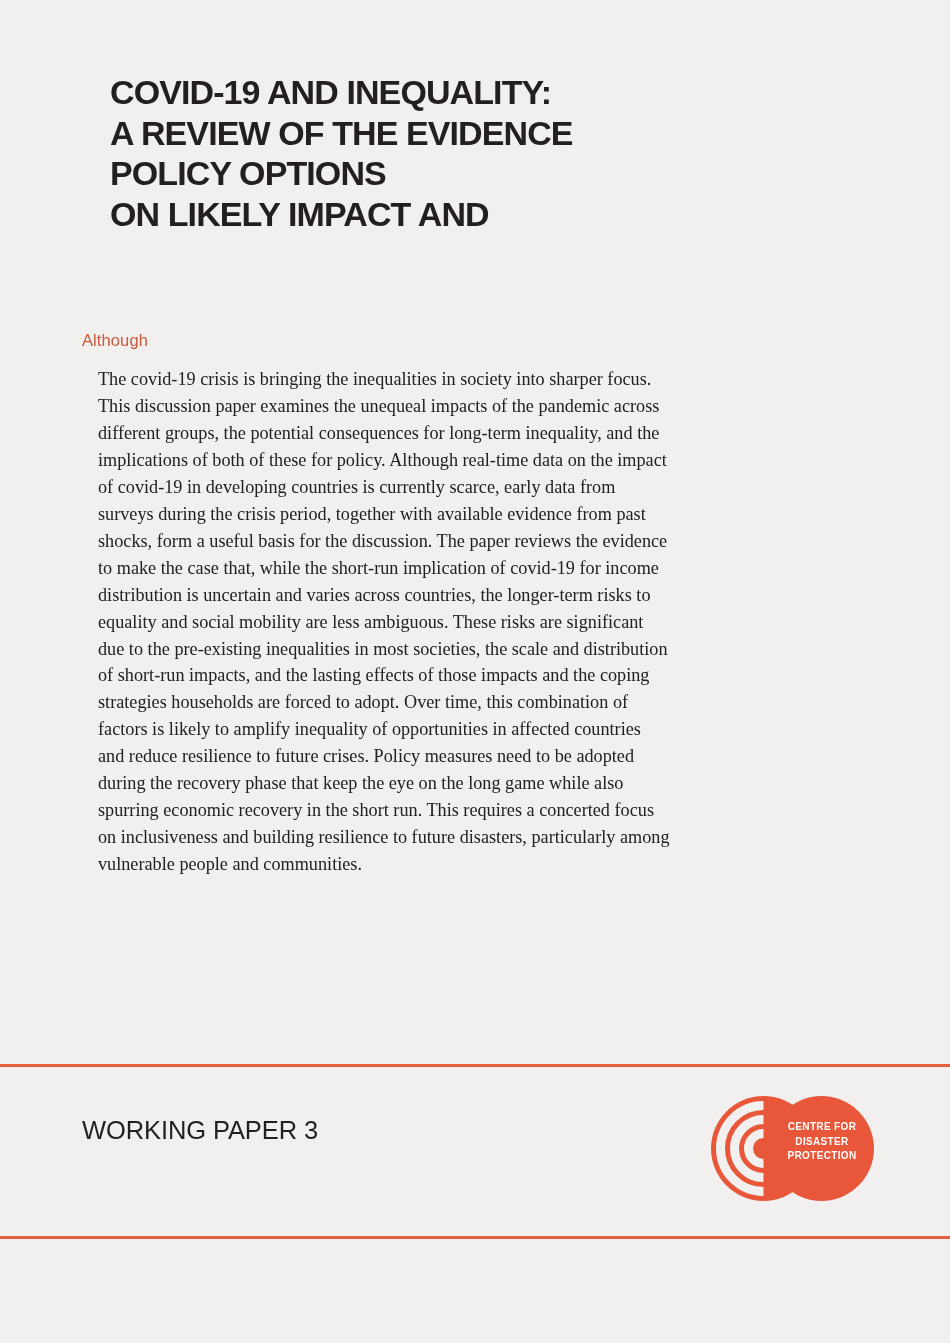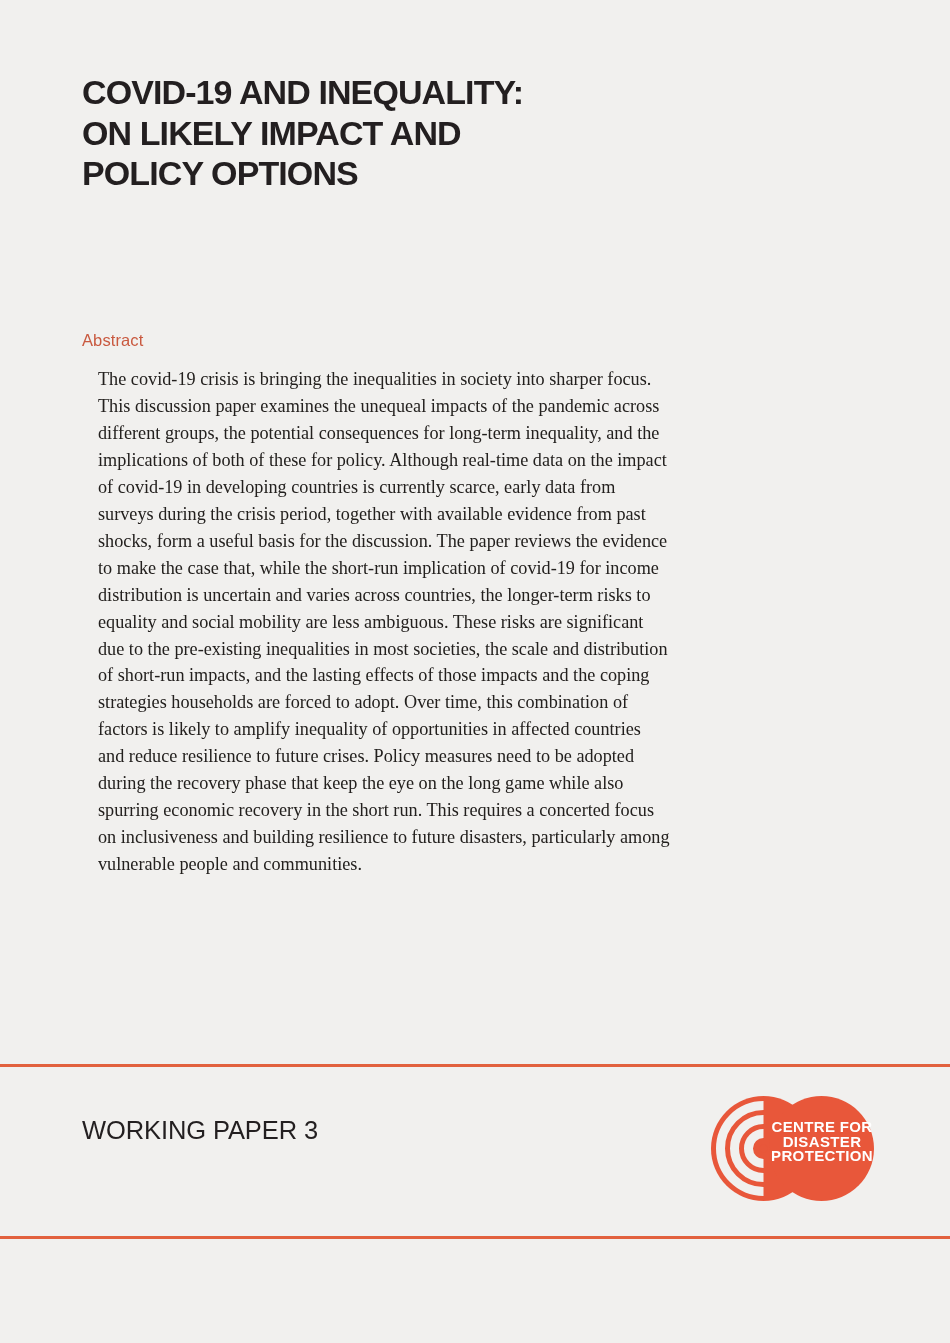--- a/index.html
+++ b/index.html
@@ -36,20 +36,21 @@
     font-weight: bold;
     font-size: 34px;
     line-height: 40.5px;
     letter-spacing: -0.9px;
     color: #231f20;
     text-transform: uppercase;
   }
   .doc-title .tline {
     display: block;
     white-space: nowrap;
+    margin-left: 28px;
   }
   .doc-authors {
     margin: 0;
     padding-top: 16px;
     font-family: "Liberation Sans", sans-serif;
     font-weight: normal;
     font-size: 27.5px;
     line-height: 33px;
     letter-spacing: -0.3px;
     color: #231f20;
@@ -119,44 +120,45 @@
   }
   .logo svg { display: block; }
   .logo-text {
     position: absolute;
     left: 59px;
     top: 24px;
     width: 104px;
     text-align: center;
     font-family: "Liberation Sans", sans-serif;
     font-weight: bold;
-    font-size: 15px;
+    font-size: 10px;
     line-height: 14.6px;
     letter-spacing: 0.35px;
     color: #ffffff;
     text-transform: uppercase;
     pointer-events: none;
   }
   .logo-text span { display: block; white-space: nowrap; }
 </style>
 </head>
 <body>
 
 <div class="page">
 
   <div class="cover-head">
     <h1 class="doc-title">
       <span class="tline">COVID-19 AND INEQUALITY:</span>
+      <span class="tline">A REVIEW OF THE EVIDENCE</span>
+      <span class="tline">POLICY OPTIONS</span>
       <span class="tline">ON LIKELY IMPACT AND</span>
-      <span class="tline">POLICY OPTIONS</span>
     </h1>
   </div>
 
   <div class="abstract-block">
-    <div class="abstract-heading">Abstract</div>
+    <div class="abstract-heading">Although</div>
     <p class="abstract-body">The covid-19 crisis is bringing the inequalities in society into sharper focus. This discussion paper examines the unequeal impacts of the pandemic across different groups, the potential consequences for long-term inequality, and the implications of both of these for policy. Although real-time data on the impact of covid-19 in developing countries is currently scarce, early data from surveys during the crisis period, together with available evidence from past shocks, form a useful basis for the discussion. The paper reviews the evidence to make the case that, while the short-run implication of covid-19 for income distribution is uncertain and varies across countries, the longer-term risks to equality and social mobility are less ambiguous. These risks are significant due to the pre-existing inequalities in most societies, the scale and distribution of short-run impacts, and the lasting effects of those impacts and the coping strategies households are forced to adopt. Over time, this combination of factors is likely to amplify inequality of opportunities in affected countries and reduce resilience to future crises. Policy measures need to be adopted during the recovery phase that keep the eye on the long game while also spurring economic recovery in the short run. This requires a concerted focus on inclusiveness and building resilience to future disasters, particularly among vulnerable people and communities.</p>
   </div>
 
   <div class="rule rule-top"></div>
   <div class="rule rule-bottom"></div>
 
   <div class="footer-meta">
     <span class="mline">WORKING PAPER 3</span>
   </div>
 

